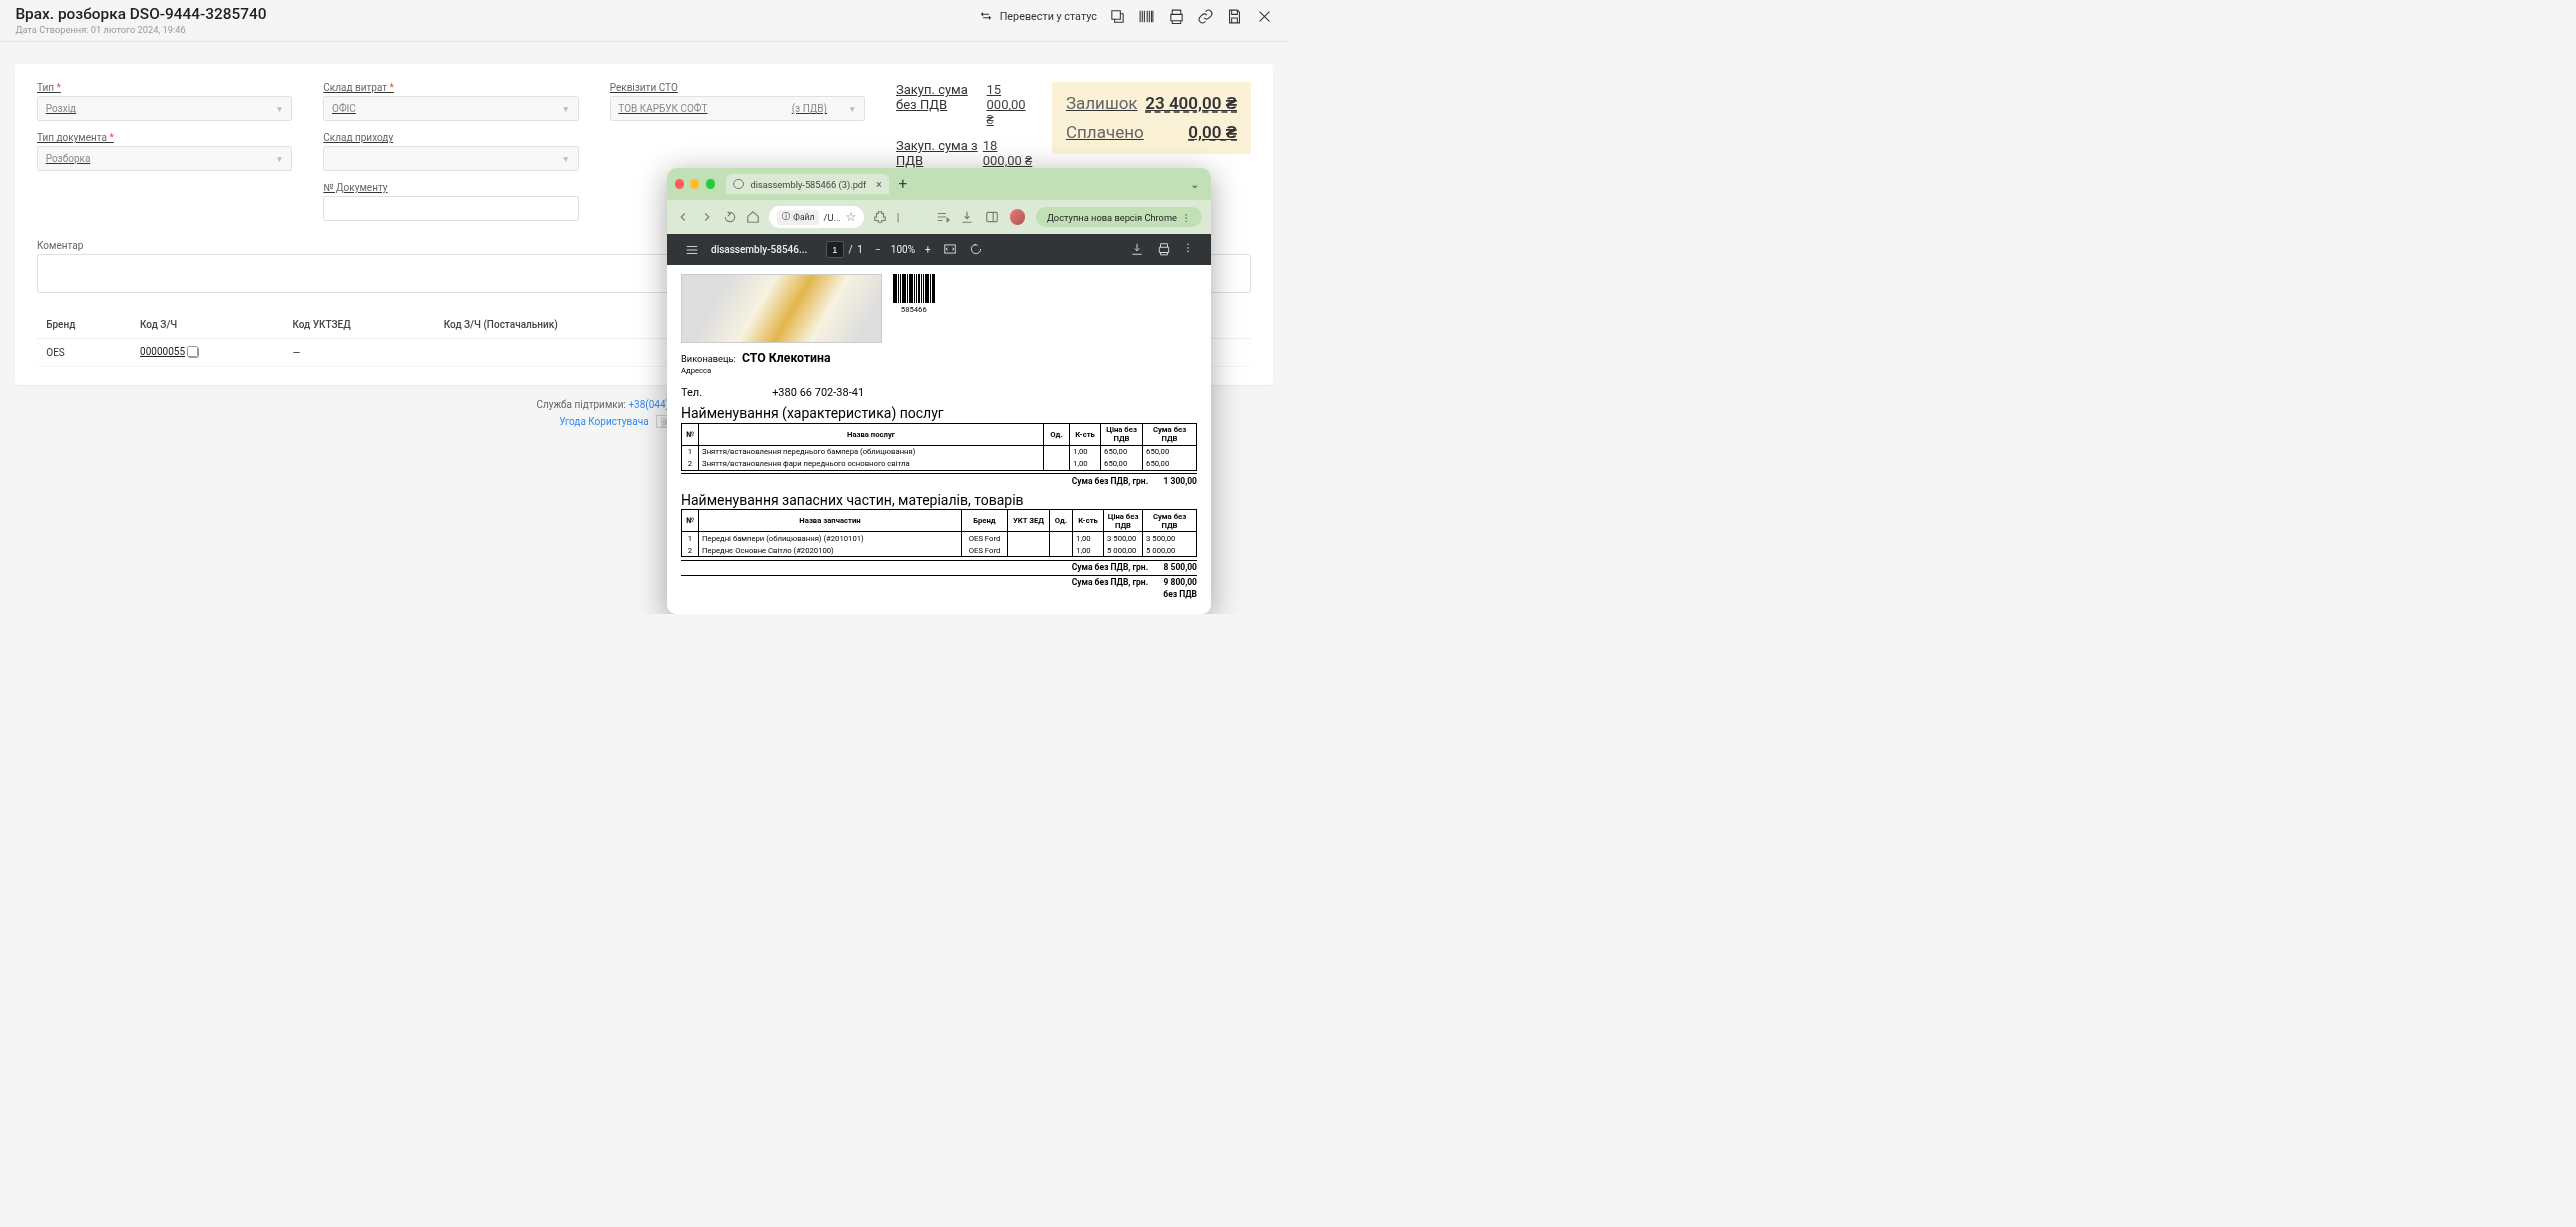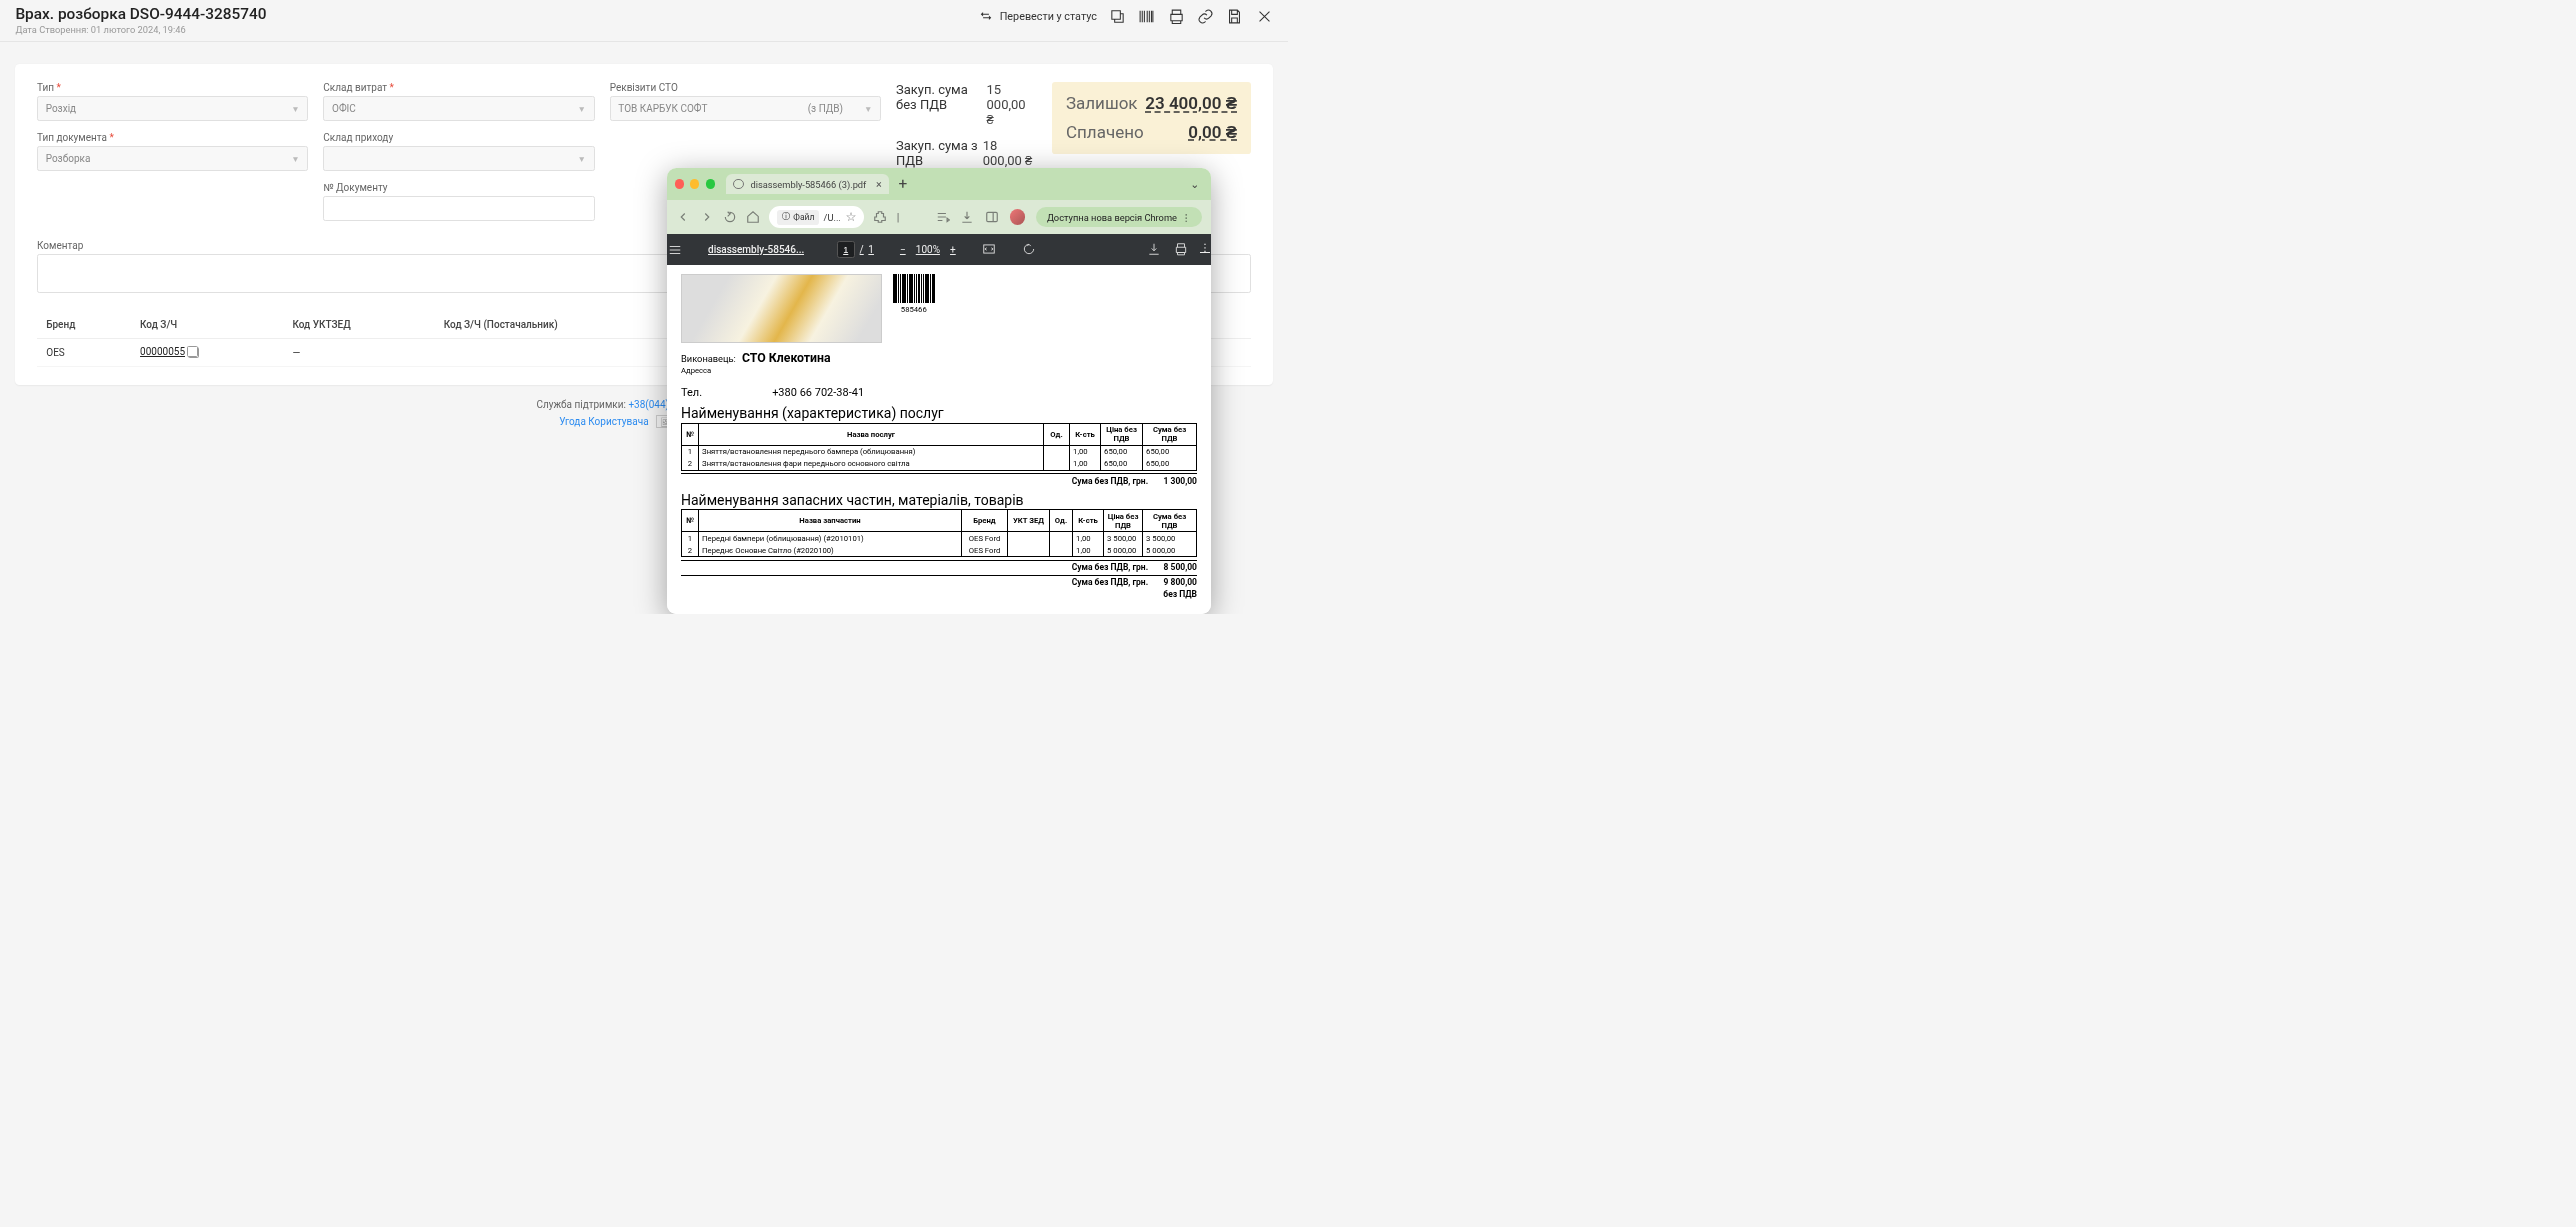--- a/index.html
+++ b/index.html
@@ -10,21 +10,21 @@
 }
 .page { position: relative; width: 100%; height: 100%; background: #f5f5f5; }
 .header { padding: 4.6px 15.4px 6.2px; border-bottom: 0.8px solid #e5e5e5; display:flex; justify-content:space-between; align-items:flex-start; }
 .header-left h1 { font-size: 15.4px; font-weight: 500; color: #222; }
 .header-left .created { font-size: 9.3px; color: #999; margin-top:1.5px; }
 .header-right { display:flex; align-items:center; gap:12.3px; margin-top:3.1px; }
 .transfer-status { display:flex; align-items:center; gap:6.2px; cursor:pointer; font-size:10.8px; color:#333; }
 .icon-btn { width:17px; height:17px; display:inline-flex; align-items:center; justify-content:center; color:#333; cursor:pointer; }
 .icon-btn svg { width:17px; height:17px; stroke:#333; fill:none; stroke-width:1.5; }
 .main-card { margin:21.6px 15.4px 14px; background:#fff; border-radius:4.6px; padding:18.5px 21.6px; box-shadow:0 0.8px 1.5px rgba(0,0,0,.05); }
-.form-row { display:flex; gap:15px; margin-bottom:7.7px; }
+.form-row { display:flex; gap:31px; margin-bottom:7.7px;text-decoration:underline; }
 .form-col { flex:1; min-width:0; }
 .summary-col { flex:0 0 355px; display:flex; gap:17px; align-items:flex-start; }
 .form-group { margin-bottom:10.8px; }
 .form-label { font-size:10px; color:#666; margin-bottom:3.1px; display:block; }
 .required::after { content:" *"; color:#e74c3c; }
 .select-field, .text-input {
   width:100%; height:25px; border:0.8px solid #e0e0e0; border-radius:2.3px;
   background:#f8f8f8; color:#888; padding:0 21.6px 0 7.7px; position:relative; font-size:10px;
   display:flex; align-items:center; justify-content:space-between;
 }
@@ -71,21 +71,21 @@
   background:#dce9d5; height:34px; display:flex; align-items:center; padding:0 9.3px; gap:9.3px;
 }
 .chrome-bar .ico{width:14px;height:14px;opacity:.65;display:inline-flex;}
 .chrome-bar svg{width:14px;height:14px;stroke:#444;fill:none;stroke-width:2;}
 .omnibox{flex:0 0 73px;background:#fff;border-radius:12.3px;height:21.6px;display:flex;align-items:center;padding:0 7.7px;font-size:9.3px;color:#333;gap:4.6px;}
 .omnibox .file-chip{background:#efefef;border-radius:3.1px;padding:1.5px 4.6px;display:flex;align-items:center;gap:3.1px;font-size:8.5px;}
 .star{font-size:12.3px;color:#777;}
 .chrome-right-icons{display:flex;align-items:center;gap:10.8px;margin-left:auto;}
 .avatar{width:15.4px;height:15.4px;border-radius:50%;background:linear-gradient(135deg,#e77,#a55);}
 .chrome-update{background:#c2e0b5;border-radius:12.3px;padding:4.6px 10.8px;font-size:9.3px;color:#222;display:flex;align-items:center;gap:4.6px;}
-.pdf-toolbar{background:#323538;color:#eee;height:31px;display:flex;align-items:center;padding:0 1px;gap:26px;font-size:10px;text-decoration:underline;}
+.pdf-toolbar{background:#323538;color:#eee;height:31px;display:flex;align-items:center;padding:0 18px;gap:12px;font-size:10px;}
 .pdf-toolbar .menu-ico{width:14px;height:14px;}
 .pdf-toolbar .title{font-weight:500;max-width:108px;overflow:hidden;text-overflow:ellipsis;white-space:nowrap;}
 .pdf-toolbar .pages{display:flex;align-items:center;gap:4.6px;margin-left:6.2px;}
 .pdf-toolbar .pages input{width:18.5px;height:17px;background:#1d1f21;border:0.8px solid #555;color:#fff;text-align:center;border-radius:2.3px;font-size:9.3px;}
 .pdf-toolbar .zoom-ctl{display:flex;align-items:center;gap:7.7px;}
 .pdf-toolbar .zoom-val{min-width:29px;text-align:center;}
 .pdf-toolbar .right-icos{margin-left:auto;display:flex;gap:12.3px;}
 .pdf-toolbar svg{stroke:#ddd;fill:none;stroke-width:1.6;}
 .pdf-page{background:#fff;height:calc(100% - 97px);overflow:auto;padding:9.3px 14px;font-size:8.5px;color:#000;}
 .pdf-head{display:flex;gap:10.8px;align-items:flex-start;margin-bottom:7.7px;}

